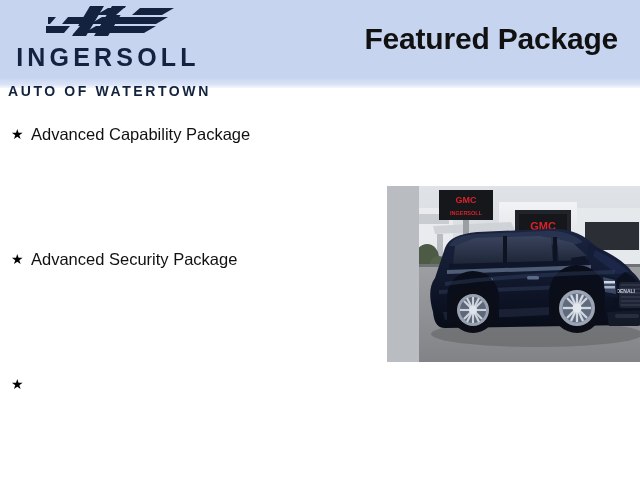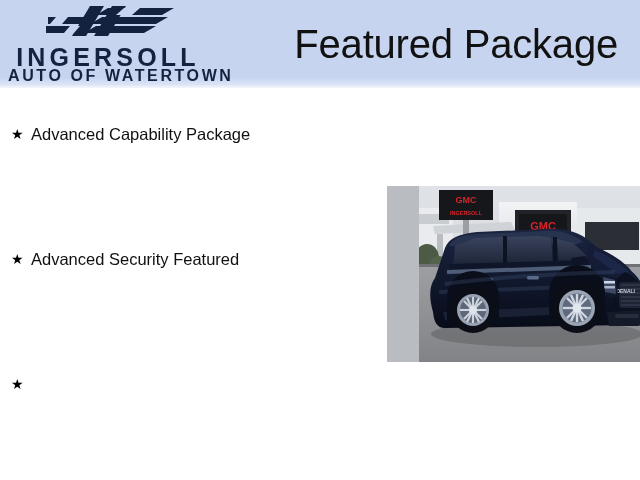--- a/index.html
+++ b/index.html
@@ -49,37 +49,37 @@
     font-size: 25px;
     font-weight: bold;
     letter-spacing: 4.2px;
     color: #13233f;
     line-height: 1;
     white-space: nowrap;
   }
   .logo-subwordmark {
     position: absolute;
     left: 0;
-    top: 64px;
+    top: 80px;
     width: 200px;
-    font-size: 16px;
+    font-size: 14px;
     font-weight: bold;
     letter-spacing: 2.6px;
     color: #13233f;
     line-height: 1;
     white-space: nowrap;
   }
 
   
   .page-title {
     position: absolute;
     right: 22px;
     top: 22px;
-    font-size: 40px;
-    font-weight: normal;
+    font-size: 30px;
+    font-weight: bold;
     color: #111111;
     letter-spacing: -0.2px;
     line-height: 1.1;
     white-space: nowrap;
   }
 
   
   .feature-list {
     position: absolute;
     left: 8px;
@@ -157,21 +157,21 @@
 
 <div class="feature-list">
 
   <div class="feature-item">
     <span class="feature-bullet">★</span>
     <span>Advanced Capability Package</span>
   </div>
 
   <div class="feature-item">
     <span class="feature-bullet">★</span>
-    <span>Advanced Security Featured</span>
+    <span>Advanced Security Package</span>
   </div>
 
   <div class="feature-item">
     <span class="feature-bullet">★</span>
   </div>
 </div>
 
 <div class="vehicle-photo">
   <svg width="234" height="176" viewBox="0 0 234 176" xmlns="http://www.w3.org/2000/svg">
     <defs>

